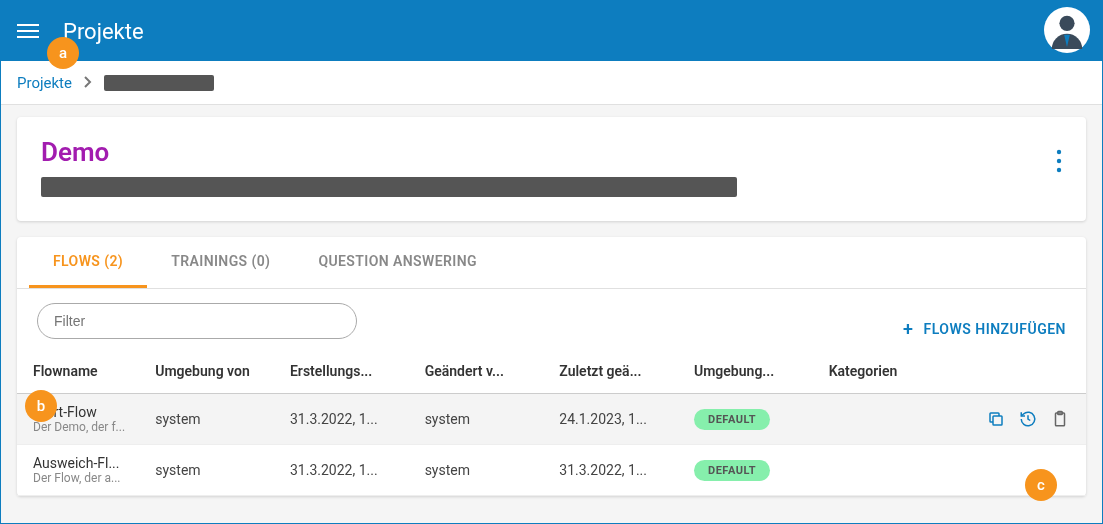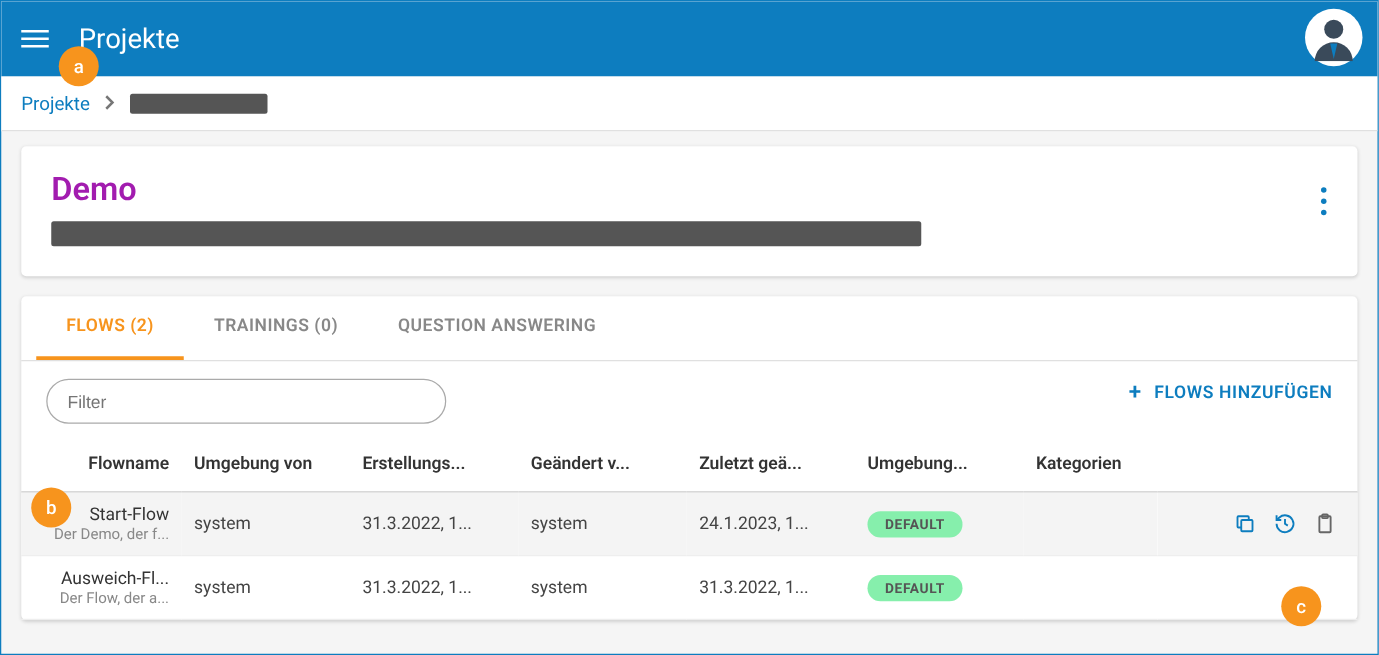--- a/index.html
+++ b/index.html
@@ -22,36 +22,36 @@
 .content { padding: 12px 16px; }
 .card { background: #fff; border-radius: 4px; box-shadow: 0 1px 3px rgba(0,0,0,0.15); }
 .project-card { padding: 20px 24px; display: flex; align-items: flex-start; position: relative; margin-bottom: 16px; }
 .project-title { font-size: 26px; font-weight: 600; color: #a21caf; margin-bottom: 10px; }
 .redact-desc { width: 696px; height: 20px; }
 .more-btn { position: absolute; right: 20px; top: 28px; color: #0d7dbf; cursor: pointer; padding: 4px; }
 .more-btn svg { width: 6px; height: 24px; }
 .tabs { display: flex; border-bottom: 1px solid #e0e0e0; padding: 0 12px; }
 .tab { padding: 16px 24px; font-size: 14px; font-weight: 600; letter-spacing: 0.4px; color: #888; cursor: pointer; }
 .tab.active { color: #f7941d; border-bottom: 3px solid #f7941d; }
-.table-toolbar { display: flex; align-items: flex-start; justify-content: space-between; padding: 14px 20px 10px 20px; }
+.table-toolbar { display: flex; align-items: flex-end; justify-content: space-between; padding: 14px 20px 10px 20px; }
 .filter-input { width: 320px; height: 36px; border: 1px solid #aaa; border-radius: 18px; padding: 0 16px; font-size: 14px; outline: none; }
 .add-flow-btn { color: #0d7dbf; font-weight: 600; font-size: 14px; letter-spacing: 0.5px; cursor: pointer; display: flex; align-items: center; gap: 10px; }
 .add-flow-btn .plus { font-size: 18px; }
 table { width: 100%; border-collapse: collapse; }
 th { text-align: left; font-size: 14px; font-weight: 600; color: #333; padding: 14px 10px; border-bottom: 1px solid #ccc; white-space: nowrap; overflow: hidden; text-overflow: ellipsis; }
 td { font-size: 14px; color: #444; padding: 10px 10px; border-bottom: 1px solid #eee; white-space: nowrap; overflow: hidden; text-overflow: ellipsis; vertical-align: middle; }
 tr.data-row:first-of-type { background: #f4f4f4; }
 .flowname-main { font-size: 14px; color: #333; }
 .flowname-sub { font-size: 12px; color: #888; }
 .env-badge { display: inline-block; background: #86efac; color: #555; font-size: 11px; font-weight: 700; letter-spacing: 0.5px; padding: 4px 14px; border-radius: 12px; }
 .row-actions { display: flex; gap: 12px; align-items: center; justify-content: flex-end; }
 .row-actions .act { cursor: pointer; width: 20px; height: 20px; display: flex; align-items: center; justify-content: center; }
 .act-blue svg { stroke: #0d7dbf; fill: none; }
 .act-grey svg { stroke: #666; fill: none; }
-th:nth-child(1), td:nth-child(1) { width: 120px; max-width: 120px; padding-left: 16px; text-align: right;}
+th:nth-child(1), td:nth-child(1) { width: 120px; max-width: 120px; padding-left: 16px;}
 th:nth-child(2), td:nth-child(2) { width: 126px; max-width: 126px;}
 th:nth-child(3), td:nth-child(3) { width: 126px; max-width: 126px;}
 th:nth-child(4), td:nth-child(4) { width: 126px; max-width: 126px;}
 th:nth-child(5), td:nth-child(5) { width: 126px; max-width: 126px;}
 th:nth-child(6), td:nth-child(6) { width: 126px; max-width: 126px;}
 th:nth-child(7), td:nth-child(7) { width: 100px; max-width: 100px;}
 th:nth-child(8), td:nth-child(8) { width: 150px; max-width: 150px; padding-right: 16px;}
 .main-card { position: relative; }
 </style>
 </head>

